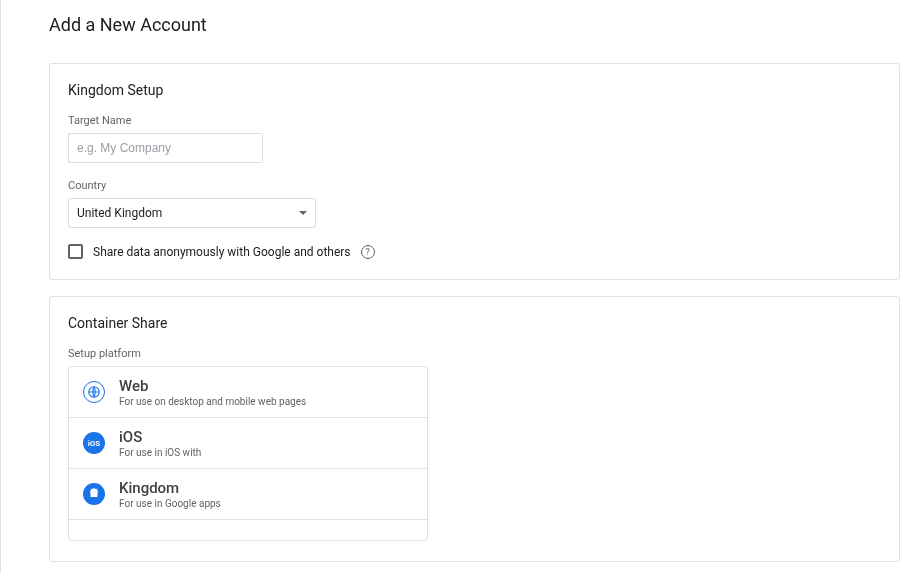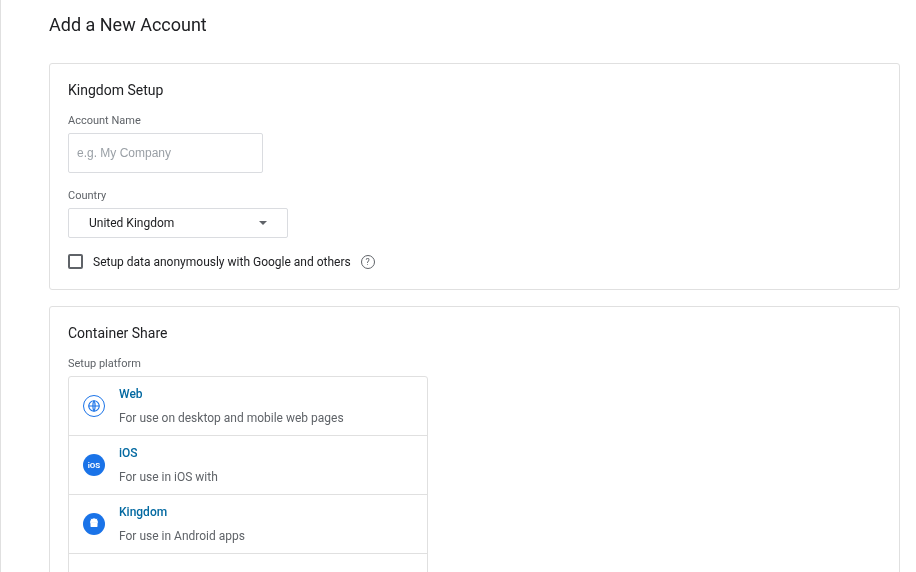--- a/index.html
+++ b/index.html
@@ -39,36 +39,36 @@
     font-weight: 400;
   }
   .field-label {
     font-size: 11px;
     color: #5f6368;
     margin-bottom: 6px;
     display: block;
   }
   .text-input {
     width: 195px;
-    height: 40px;
+    height: 30px;
     border: 1px solid #dadce0;
     border-radius: 2px;
     padding: 0 8px;
     font-size: 12px;
     color: #202124;
     outline: none;
   }
   .text-input::placeholder { color: #9aa0a6; }
   .field-group { margin-bottom: 16px; }
   .select-box {
-    width: 220px;
+    width: 248px;
     height: 30px;
     border: 1px solid #dadce0;
     border-radius: 2px;
-    padding: 0 20px;
+    padding: 0 8px;
     font-size: 12px;
     display: flex;
     align-items: center;
     justify-content: space-between;
     cursor: pointer;
   }
   .select-box .caret {
     width: 0; height: 0;
     border-left: 4px solid transparent;
     border-right: 4px solid transparent;
@@ -124,56 +124,56 @@
     justify-content: center;
     flex-shrink: 0;
   }
   .platform-icon svg { width: 14px; height: 14px; }
   .icon-web { background:#fff; border:1.5px solid #1a73e8; }
   .icon-web svg { stroke:#1a73e8; }
   .icon-ios { background:#1a73e8; color:#fff; font-size:8px; font-weight:700; }
   .icon-android { background:#1a73e8; }
   .platform-text { flex:1; }
   .platform-name {
-    font-size: 12px;
+    font-size: 15px;
     font-weight: 500;
-    color: #0369a1;
+    color: #404040;
   }
   .platform-desc {
-    font-size: 12px;
+    font-size: 10px;
     color: #5f6368;
-    margin-top: 10px;
+    margin-top: 1px;
   }
 </style>
 </head>
 <body>
 
 <div class="page">
   <div class="content">
     <div class="page-title">Add a New Account</div>
 
     <div class="card">
       <div class="section-title">Kingdom Setup</div>
 
       <div class="field-group">
-        <span class="field-label">Account Name</span>
+        <span class="field-label">Target Name</span>
         <input class="text-input" type="text" placeholder="e.g. My Company" style="">
       </div>
 
       <div class="field-group">
         <span class="field-label">Country</span>
         <div class="select-box">
           <span>United Kingdom</span>
           <span class="caret"></span>
         </div>
       </div>
 
       <div class="checkbox-row">
         <div class="checkbox"></div>
-        <span class="checkbox-label">Setup data anonymously with Google and others</span>
+        <span class="checkbox-label">Share data anonymously with Google and others</span>
         <span class="help-icon">?</span>
       </div>
     </div>
 
     <div class="card">
       <div class="section-title">Container Share</div>
 
 
       <div style="margin-bottom:0;">
         <span class="field-label">Setup platform</span>
@@ -203,21 +203,21 @@
 
           <div class="platform-item">
             <div class="platform-icon icon-android">
               <svg viewBox="0 0 24 24" fill="#fff">
                   <path d="M6 9a6 6 0 0112 0v1H6V9zm2-4l-1-2m9 2 1-2" stroke="#fff" stroke-width="1.5" fill="#fff"></path>
                   <rect x="6" y="10" width="12" height="7" rx="1" fill="#fff"></rect>
                 </svg>
             </div>
             <div class="platform-text">
               <div class="platform-name">Kingdom</div>
-              <div class="platform-desc">For use in Android apps</div>
+              <div class="platform-desc">For use in Google apps</div>
             </div>
           </div>
 
           <div class="platform-item">
             
             
           </div>
 
         </div>
       </div>

